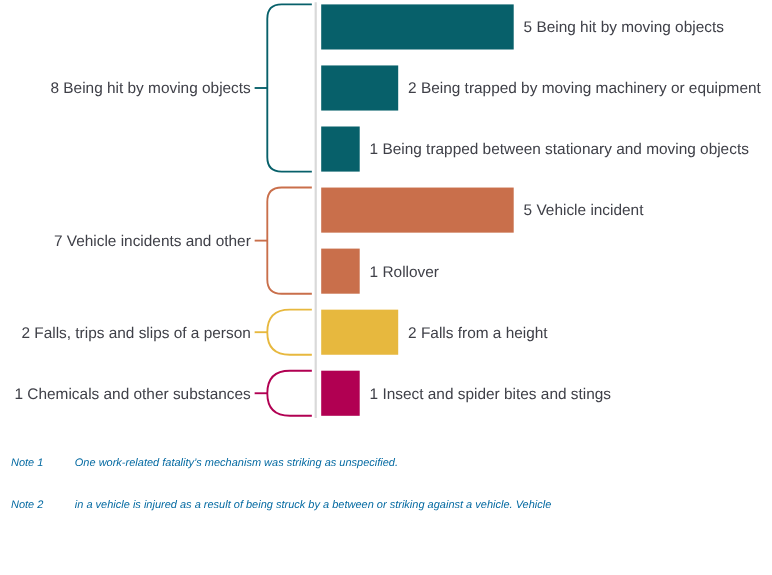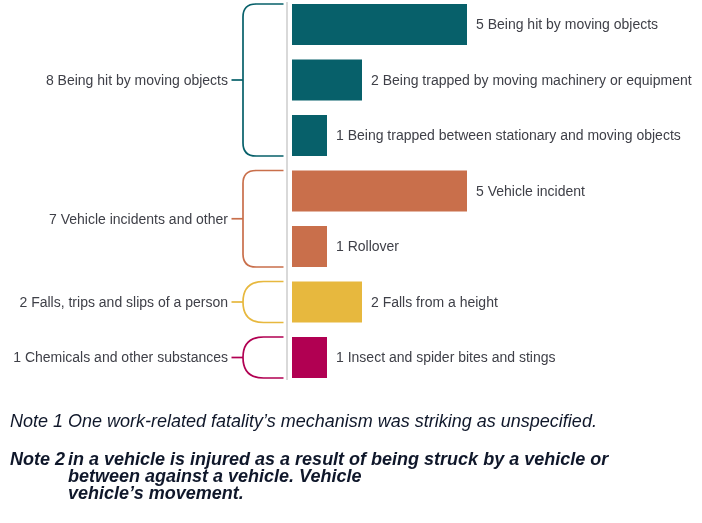--- a/index.html
+++ b/index.html
@@ -8,26 +8,26 @@
     width:702px;height:523px;
     background:#ffffff;
     font-family:"Liberation Sans",sans-serif;
     overflow:hidden;
   }
   #chart-svg{position:absolute;top:0;left:0;}
   .notes{
     position:absolute;
     top:413px;left:10px;width:660px;
     font-style:italic;
-    font-size:18px;
+    font-size:10px;
     line-height:17px;
-    color:#0f172a;
+    color:#0369a1;
   }
   .note-row{display:flex;align-items:flex-start;}
-  .note-row + .note-row{margin-top:21px;font-weight:bold;}
+  .note-row + .note-row{margin-top:21px;}
   .note-label{width:58px;flex:none;}
   .note-body{flex:1;}
 </style>
 </head>
 <body>
 
 <div class="stage">
 
   <svg id="chart-svg" width="702" height="400" viewBox="0 0 702 400">
       <line x1="287" x2="287" y1="2" y2="380" stroke="#d9d9d9" stroke-width="2"></line>
@@ -62,19 +62,18 @@
   <div class="notes">
     <div class="note-row">
       <div class="note-label">Note 1</div>
       <div class="note-body">
         <div>One work-related fatality’s mechanism was striking as unspecified.</div>
       </div>
     </div>
     <div class="note-row">
       <div class="note-label">Note 2</div>
       <div class="note-body">
-        <div>in a vehicle is injured as a result of being struck by a vehicle or between against a vehicle. Vehicle</div>
-        <div>vehicle’s movement.</div>
+        <div>in a vehicle is injured as a result of being struck by a between or striking against a vehicle. Vehicle</div>
       </div>
     </div>
   </div>
 
 </div>
 
 </body></html>

